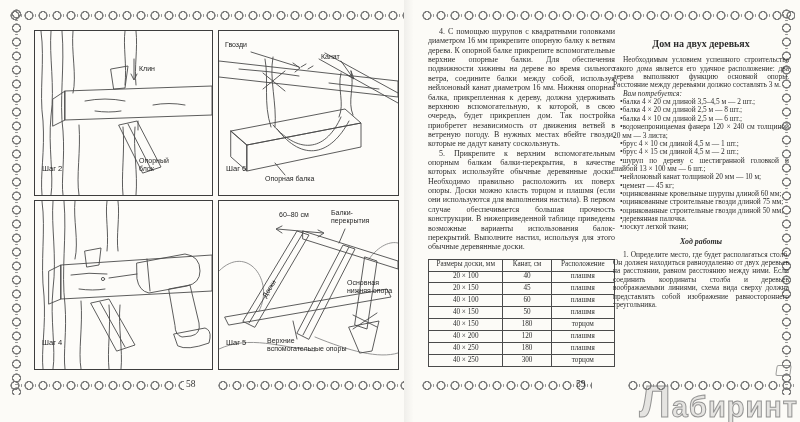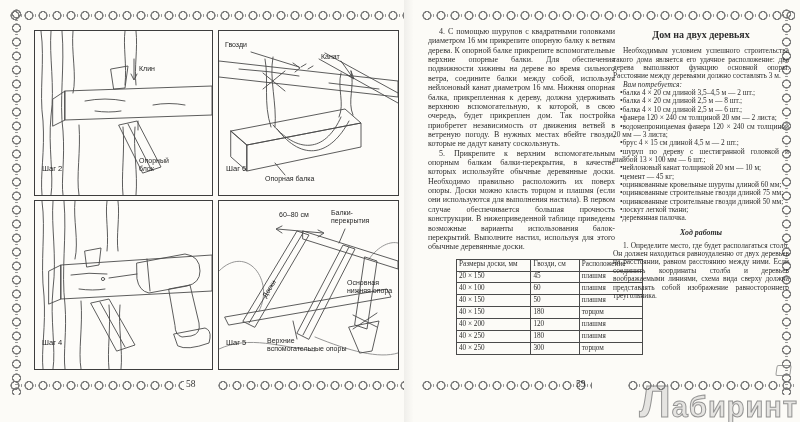--- a/index.html
+++ b/index.html
@@ -34,26 +34,26 @@
   .plabel { position:absolute; font-family:"Liberation Sans", sans-serif;
     font-size:7px; line-height:1.12; color:#1f1f1f; }
   .steplabel { position:absolute; left:7px; bottom:22px;
     font-family:"Liberation Sans", sans-serif; font-size:7.6px; color:#1f1f1f; }
   .rot { transform:rotate(-58deg); transform-origin:left top; }
   
   .col1 { position:absolute; left:428px; top:27px; width:187px;
     font-size:8px; line-height:1.17; text-align:justify; }
   .col1 p { margin:0; text-indent:11px; }
   table.spec { width:100%; border-collapse:collapse; margin-top:7px;
-    font-size:7.2px; line-height:1.1; text-align:left;margin-left:28px; }
+    font-size:7.2px; line-height:1.1; text-align:center; }
   .spec th, .spec td { border:1px solid #4a4a4a; padding:1.5px 2px; font-weight:normal; }
   
   .col2 { position:absolute; left:613px; top:27px; width:176px;
     font-size:7.4px; line-height:1.13; text-align:justify; }
-  .col2 .title { font-size:10px; font-weight:bold; text-align:center; margin:2px 0 7px; }
+  .col2 .title { font-size:10px; font-weight:bold; text-align:center; margin:11px 0 7px; }
   .col2 p { margin:0; }
   .indent { text-indent:10px; }
   .req { font-style:italic; text-indent:10px; margin-top:3px; }
   ul.materials { list-style:none; margin:0; padding:0; }
   ul.materials li { text-indent:7px; }
   ul.materials li::before { content:"\2022 "; }
   .workhead { text-align:center; font-weight:bold; font-style:italic;
     font-size:7.9px; margin:6px 0 4px; }
   
   .watermark { position:absolute; right:2px; bottom:-6px; z-index:6;
@@ -201,25 +201,30 @@
     <div class="steplabel">Шаг 5</div>
   </div>
 
   <div class="col1">
     <p>4. С помощью шурупов с квадратными головками диаметром 16 мм прикрепите опорную балку к ветвям дерева. К опорной балке прикрепите вспомогательные верхние опорные балки. Для обеспечения подвижности хижины на дереве во время сильного ветра, соедините балки между собой, используя нейлоновый канат диаметром 16 мм. Нижняя опорная балка, прикрепленная к дереву, должна удерживать верхнюю вспомогательную, к которой, в свою очередь, будет прикреплен дом. Так постройка приобретет независимость от движения ветвей в ветреную погоду. В нужных местах вбейте гвозди, которые не дадут канату соскользнуть.</p>
     <p>5. Прикрепите к верхним вспомогательным опорным балкам балки-перекрытия, в качестве которых используйте обычные деревянные доски. Необходимо правильно расположить их поверх опоры. Доски можно класть торцом и плашмя (если они используются для выполнения настила). В первом случае обеспечивается большая прочность конструкции. В нижеприведенной таблице приведены возможные варианты использования балок-перекрытий. Выполните настил, используя для этого обычные деревянные доски.</p>
     <table class="spec">
       <thead>
         <tr>
           <th style="width:40%">Размеры доски, мм</th>
-          <th style="width:26%">Гвозди, см</th>
+          <th style="width:26%">Канат, см</th>
           <th style="width:34%">Расположение</th>
         </tr>
       </thead>
       <tbody>
+        <tr>
+            <td>20 × 100</td>
+            <td>40</td>
+            <td>плашмя</td>
+          </tr>
         <tr>
             <td>20 × 150</td>
             <td>45</td>
             <td>плашмя</td>
           </tr>
         <tr>
             <td>40 × 100</td>
             <td>60</td>
             <td>плашмя</td>
           </tr>
@@ -253,31 +258,31 @@
   </div>
 
   <div class="col2">
     <div class="title">Дом на двух деревьях</div>
     <p class="indent">Необходимым условием успешного строительства такого дома является его удачное расположение: два дерева выполняют функцию основной опоры. Расстояние между деревьями должно составлять 3 м.</p>
     <p class="req">Вам потребуется:</p>
     <ul class="materials">
       <li>балка 4 × 20 см длиной 3,5–4,5 м — 2 шт.;</li>
       <li>балка 4 × 20 см длиной 2,5 м — 8 шт.;</li>
       <li>балка 4 × 10 см длиной 2,5 м — 6 шт.;</li>
-      <li>фанера 120 × 240 см толщиной 20 мм — 2 листа;</li>
       <li>водонепроницаемая фанера 120 × 240 см толщиной 20 мм — 3 листа;</li>
+      <li>брус 4 × 10 см длиной 4,5 м — 1 шт.;</li>
       <li>брус 4 × 15 см длиной 4,5 м — 2 шт.;</li>
       <li>шуруп по дереву с шестигранной головкой и шайбой 13 × 100 мм — 6 шт.;</li>
       <li>нейлоновый канат толщиной 20 мм — 10 м;</li>
       <li>цемент — 45 кг;</li>
       <li>оцинкованные кровельные шурупы длиной 60 мм;</li>
       <li>оцинкованные строительные гвозди длиной 75 мм;</li>
       <li>оцинкованные строительные гвозди длиной 50 мм;</li>
+      <li>деревянная палочка.</li>
       <li>лоскут легкой ткани;</li>
-      <li>деревянная палочка.</li>
     </ul>
     <div class="workhead">Ход работы</div>
     <p class="indent">1. Определите место, где будет располагаться столб. Он должен находиться равноудаленно от двух деревьев на расстоянии, равном расстоянию между ними. Если соединить координаты столба и деревьев воображаемыми линиями, схема вида сверху должна представлять собой изображение равностороннего треугольника.</p>
   </div>
 
   <div class="wm-mark"></div>
   <div class="watermark"><span class="wm-initial">Л</span><span>абиринт</span></div>
 
 </div>
 

